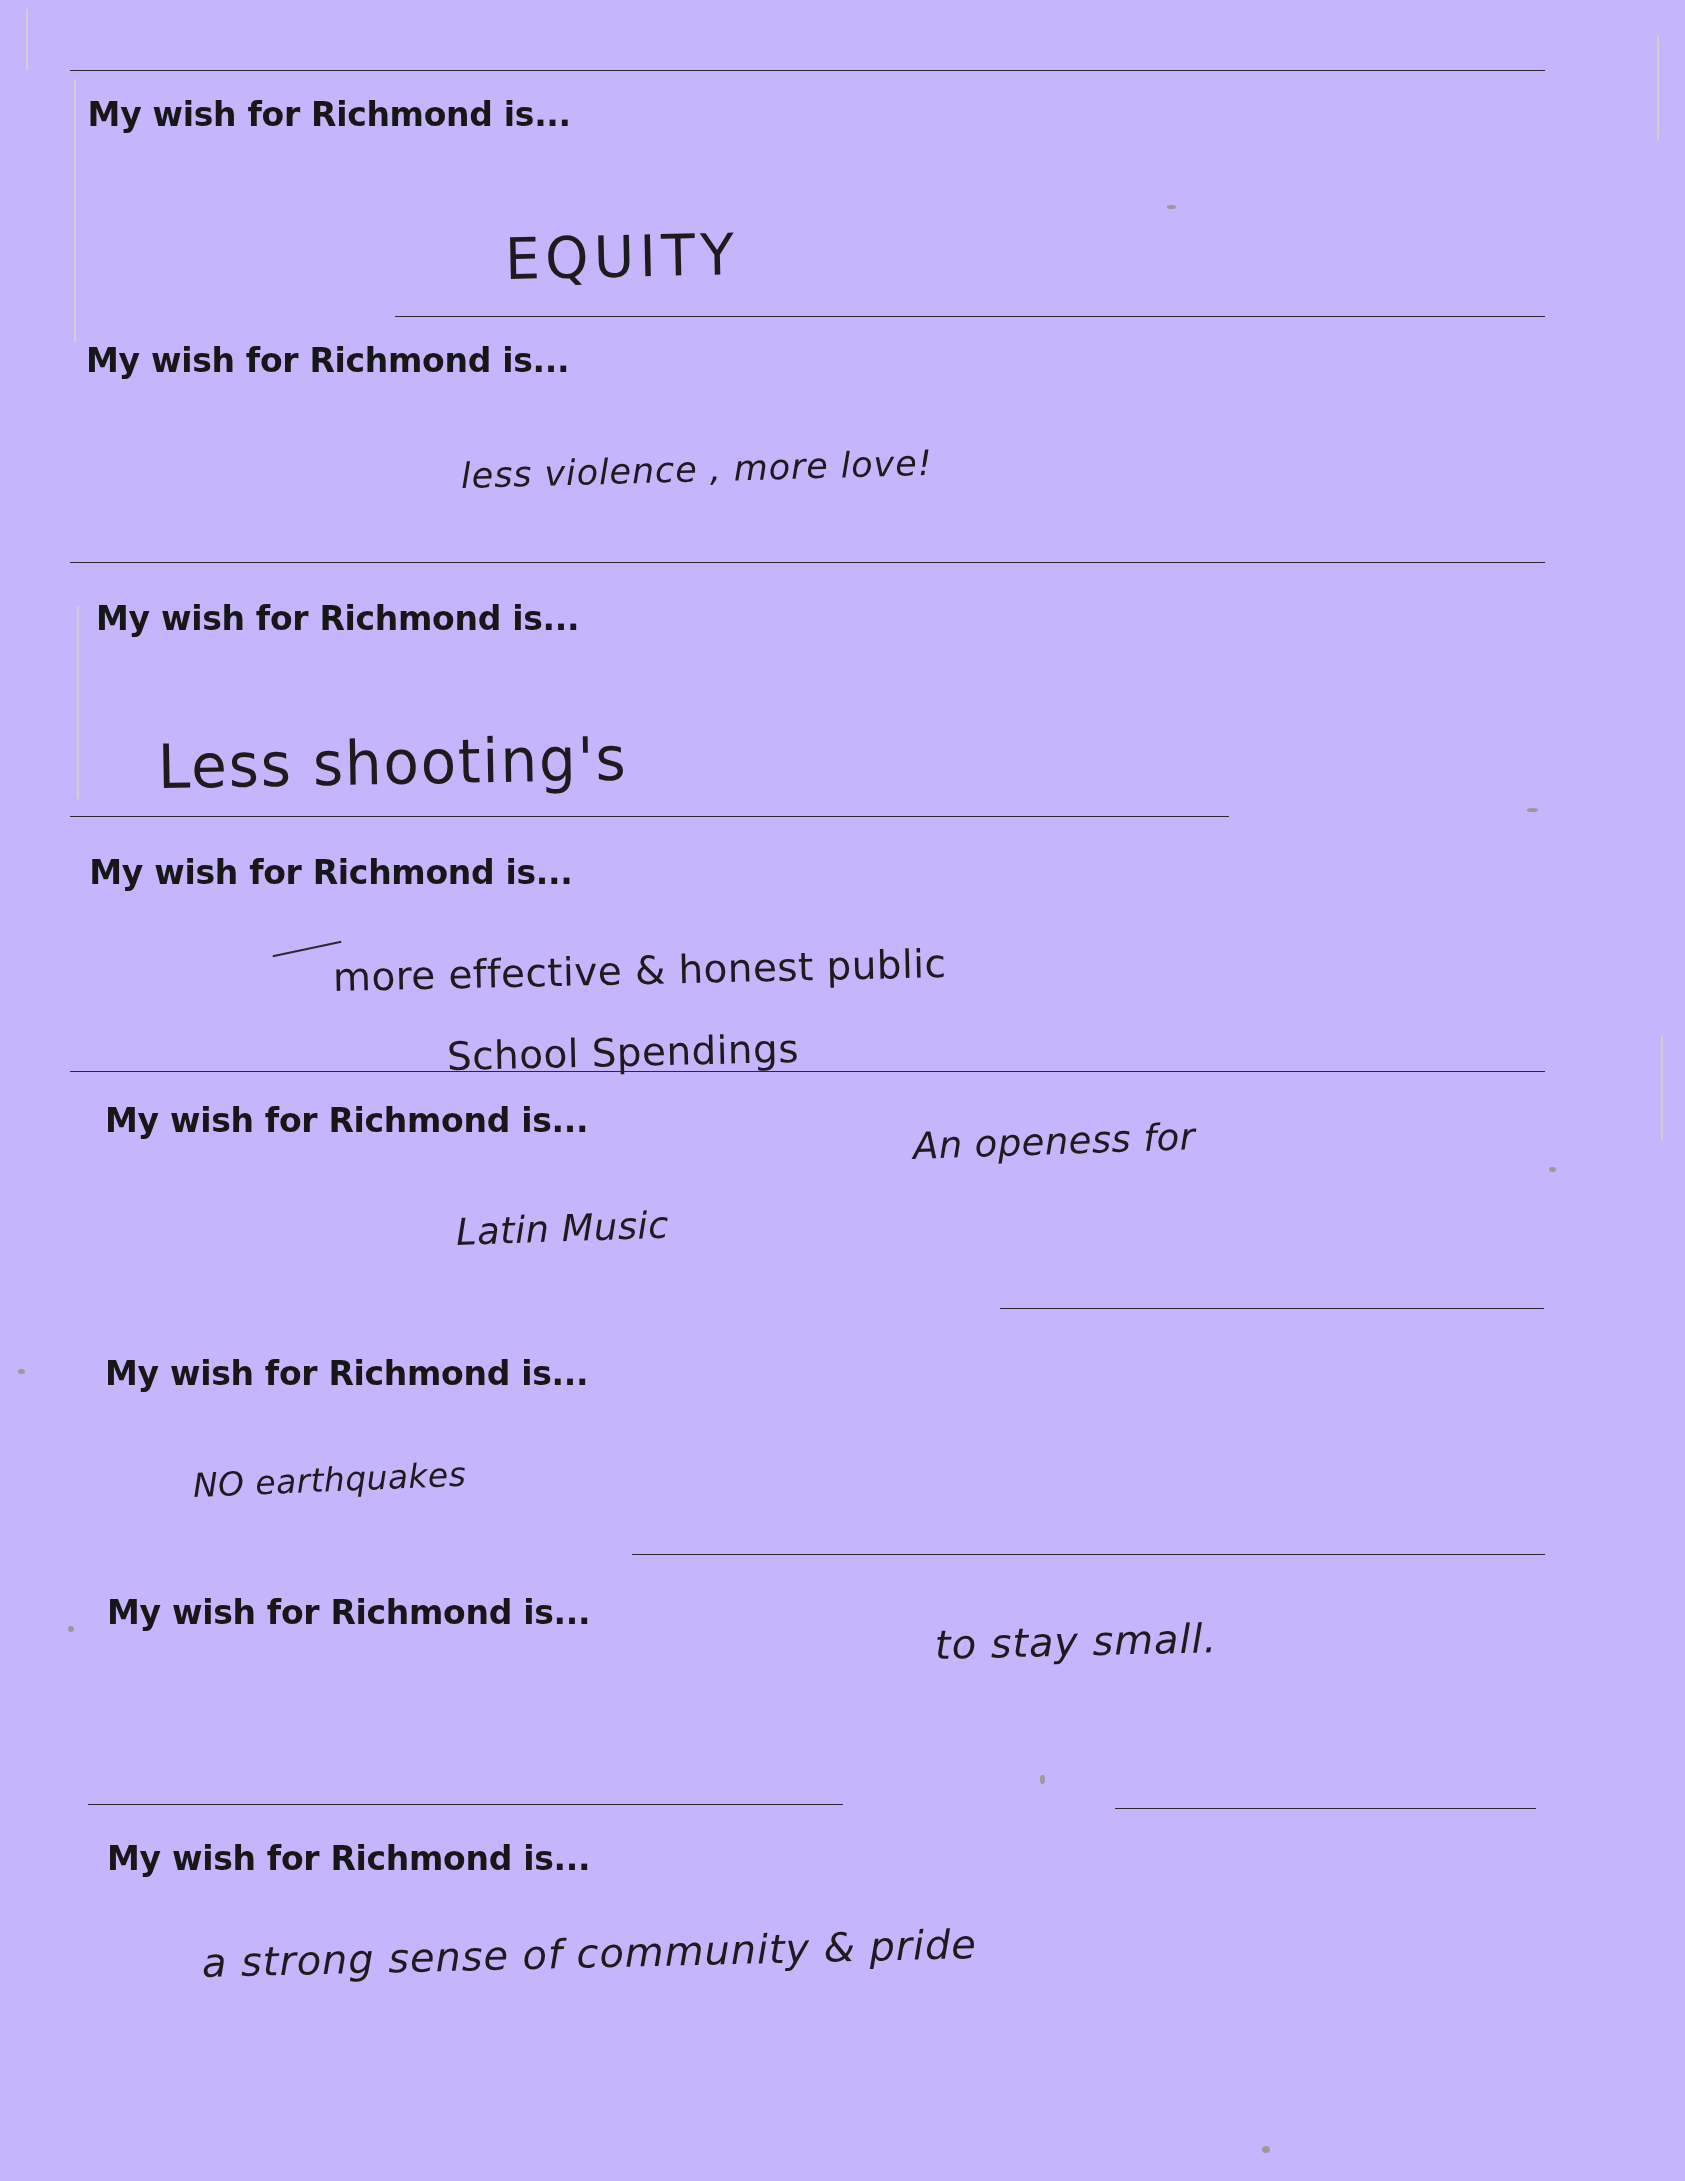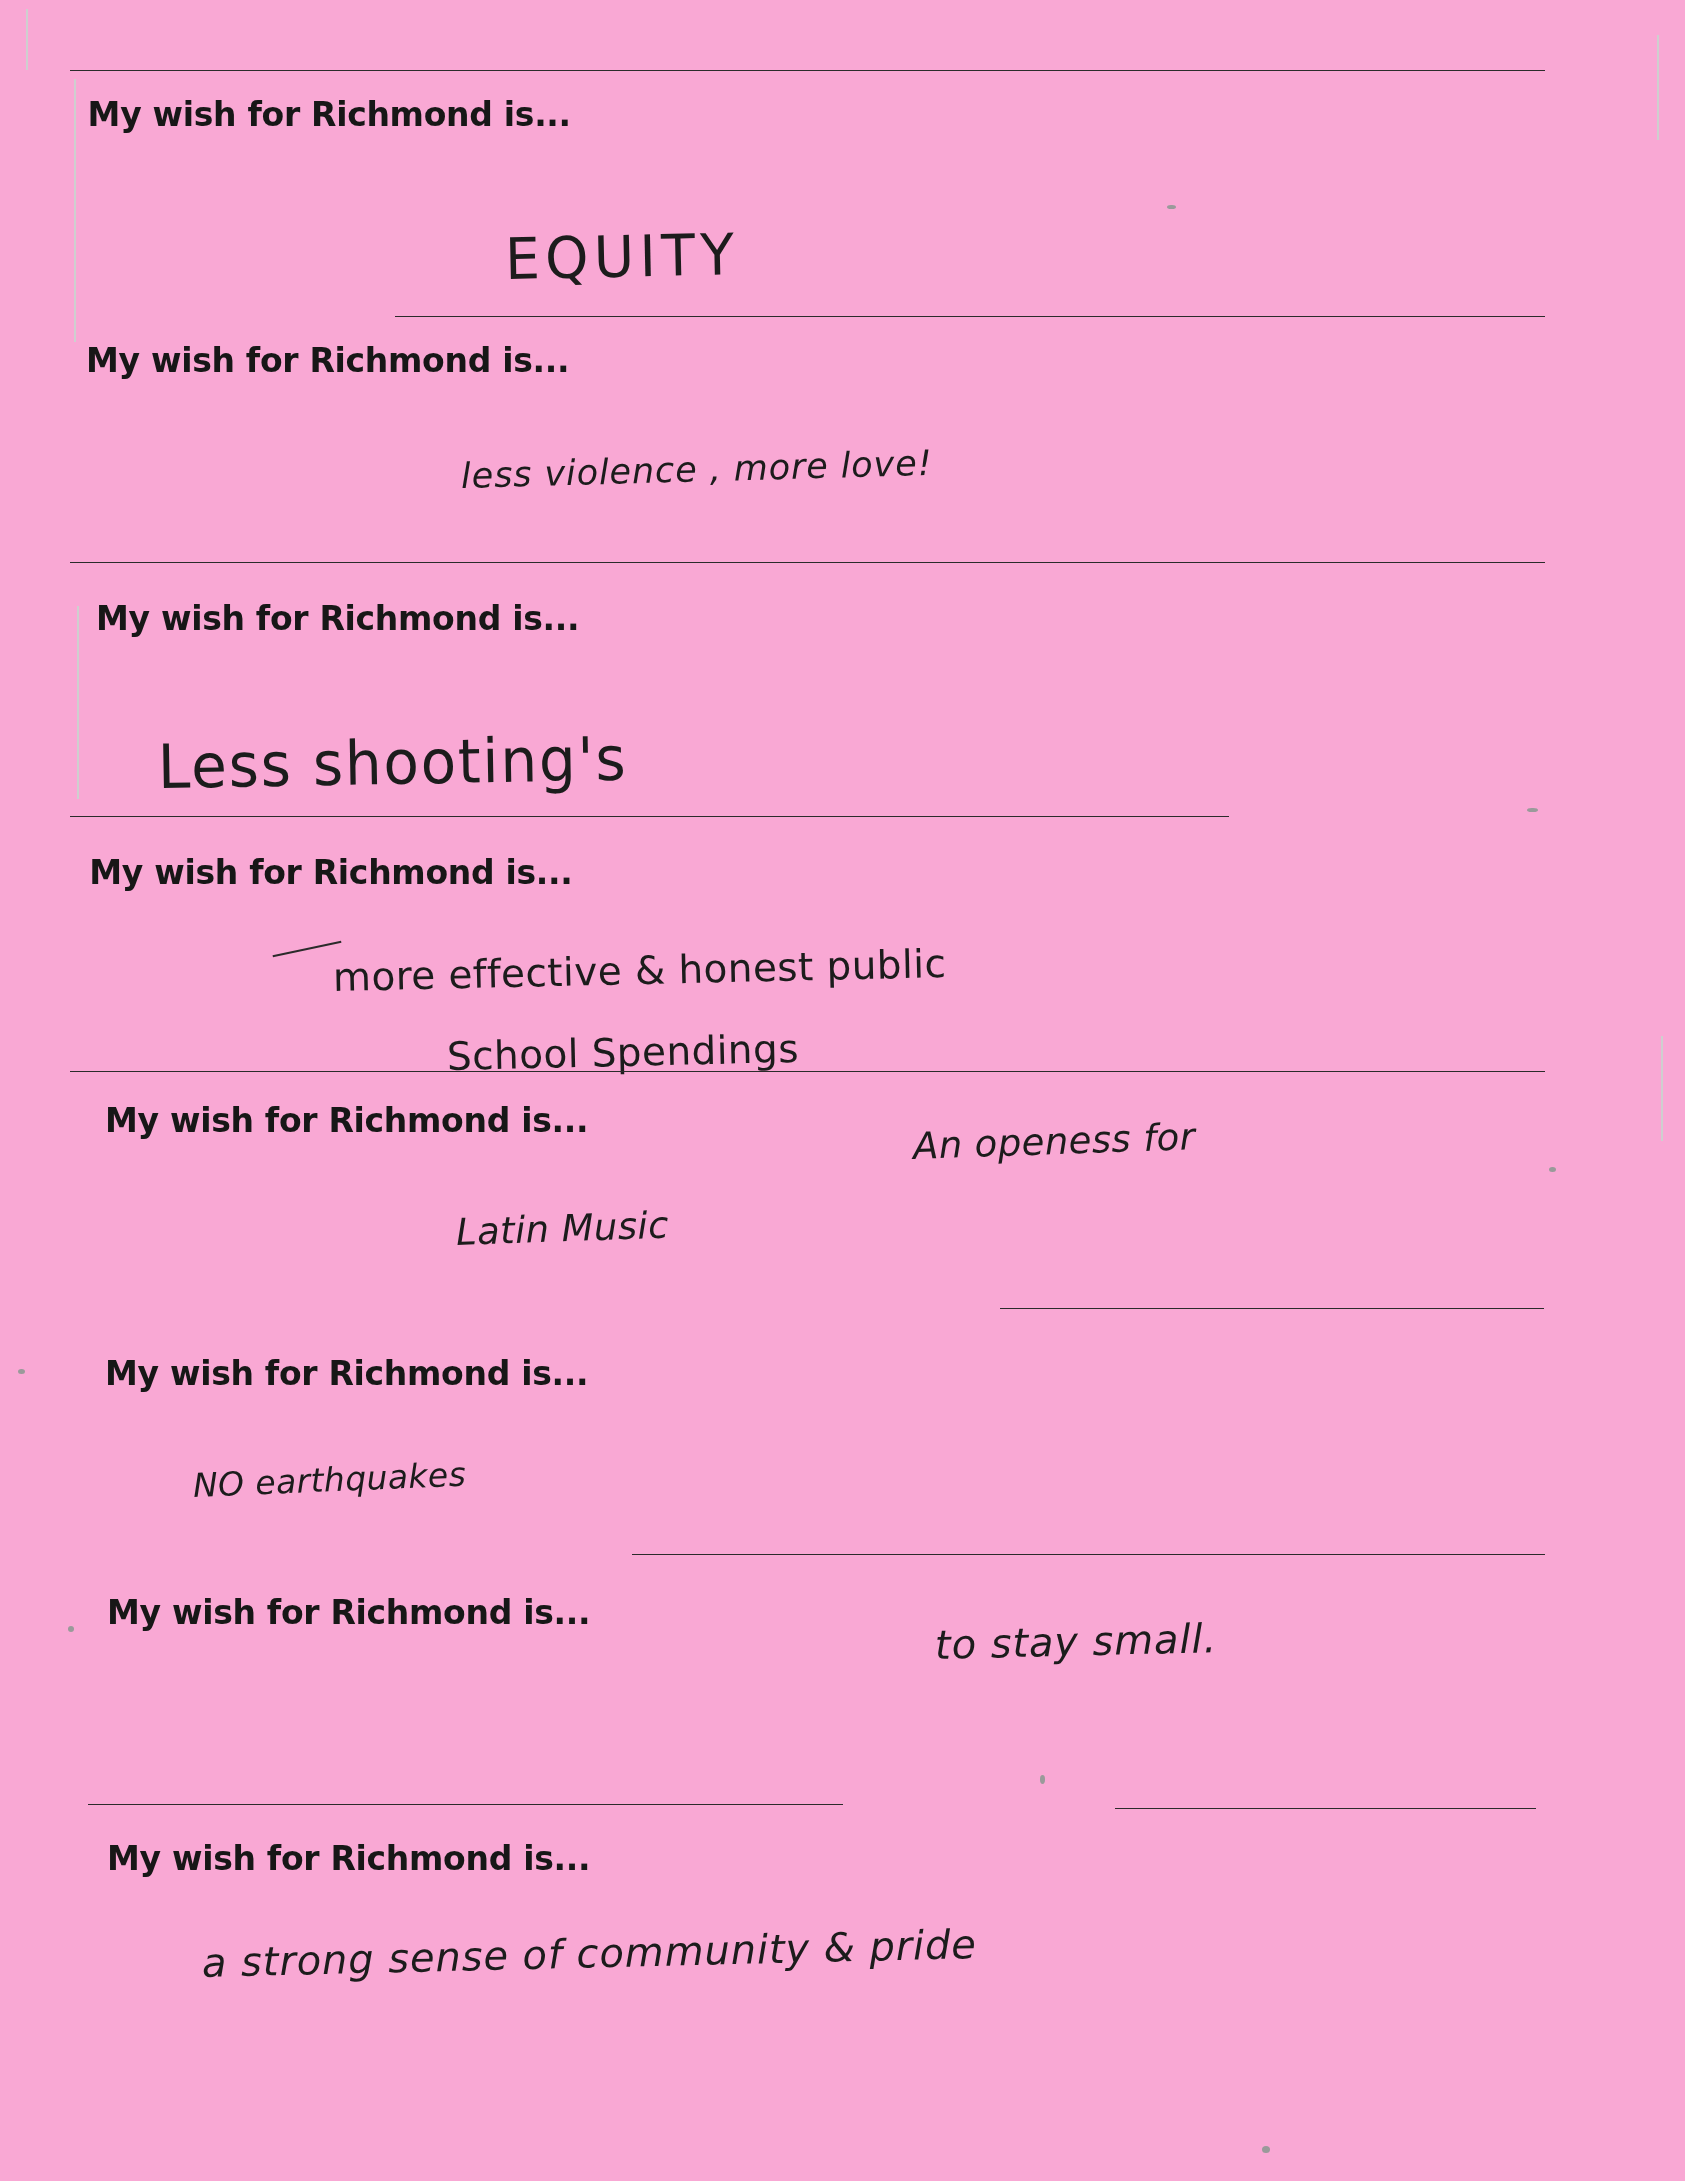--- a/index.html
+++ b/index.html
@@ -14,21 +14,21 @@
     font-family: "Liberation Sans", sans-serif;
     overflow: hidden;
   }
 
   
   #scan-page {
     position: absolute;
     left: 0; top: 0;
     width: 1685px;
     height: 2181px;
-    background: #f9a8d4;
+    background: #c4b5fd;
   }
 
   
   .speck {
     position: absolute;
     background: #9a9a9a;
     border-radius: 50%;
   }
 
   

